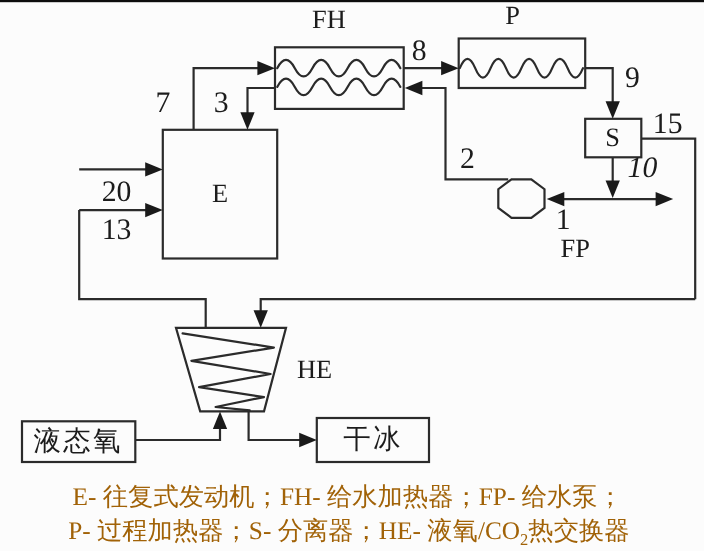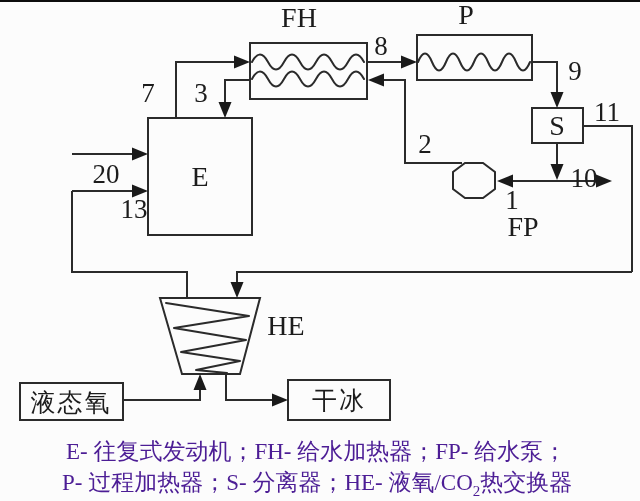--- a/index.html
+++ b/index.html
@@ -26,27 +26,27 @@
     position: absolute;
     left: 0; top: 0;
   }
   .lbl {
     position: absolute;
     transform: translate(-50%, -50%);
     white-space: nowrap;
     line-height: 1;
     color: #1c1c1c;
   }
-  .lbl-letter { font-size: 28px; }
+  .lbl-letter { font-size: 24px; }
   .lbl-num    { font-size: 27px; }
   .lbl-cjk    { font-size: 25px; letter-spacing: 2px; }
   .legend-line {
     position: absolute;
     font-size: 23px;
-    color: #4c1d95;
+    color: #a16207;
     white-space: nowrap;
   }
   .legend-line sub {
     font-size: 15px;
     line-height: 0;
   }
 </style>
 </head>
 <body>
 
@@ -106,31 +106,31 @@
       <polygon points="200,374 193.5,390 206.5,390"></polygon>
       <polygon points="288,400 272,393.5 272,406.5"></polygon>
     </g>
   </svg>
 
   <div class="lbl lbl-letter" style="left:299px; top:18px;">FH</div>
   <div class="lbl lbl-letter" style="left:466px; top:15px;">P</div>
   <div class="lbl lbl-letter" style="left:557px; top:126px;">S</div>
   <div class="lbl lbl-letter" style="left:200px; top:177px;">E</div>
   <div class="lbl lbl-letter" style="left:475px; top:227px;margin-left:48px;">FP</div>
-  <div class="lbl lbl-letter" style="left:286px; top:326px;">HE</div>
+  <div class="lbl lbl-letter" style="left:286px; top:337px;">HE</div>
   <div class="lbl lbl-cjk" style="left:71px;  top:402px;">液态氧</div>
   <div class="lbl lbl-cjk" style="left:339px; top:400px;">干冰</div>
 
   <div class="lbl lbl-num" style="left:148px; top:93px;">7</div>
   <div class="lbl lbl-num" style="left:201px; top:93px;">3</div>
   <div class="lbl lbl-num" style="left:106px; top:174px;">20</div>
-  <div class="lbl lbl-num" style="left:106px; top:209px;margin-left:28px;">13</div>
+  <div class="lbl lbl-num" style="left:106px; top:209px;">13</div>
   <div class="lbl lbl-num" style="left:381px; top:46px;">8</div>
   <div class="lbl lbl-num" style="left:575px; top:71px;">9</div>
-  <div class="lbl lbl-num" style="left:607px; top:112px;">11</div>
-  <div class="lbl lbl-num" style="left:584px; top:178px;">10</div>
+  <div class="lbl lbl-num" style="left:607px; top:112px;">15</div>
+  <div class="lbl lbl-num" style="left:584px; top:152px;font-style:italic;">10</div>
   <div class="lbl lbl-num" style="left:425px; top:144px;">2</div>
   <div class="lbl lbl-num" style="left:512px; top:200px;">1</div>
 
   <div class="legend-line" style="left:66px; top:436px;">E- 往复式发动机；FH- 给水加热器；FP- 给水泵；</div>
   <div class="legend-line" style="left:62px; top:467px;"><span>P- 过程加热器；S- 分离器；HE- 液氧/CO</span><sub>2</sub><span>热交换器</span></div>
 
 </div>
 
 </body></html>

